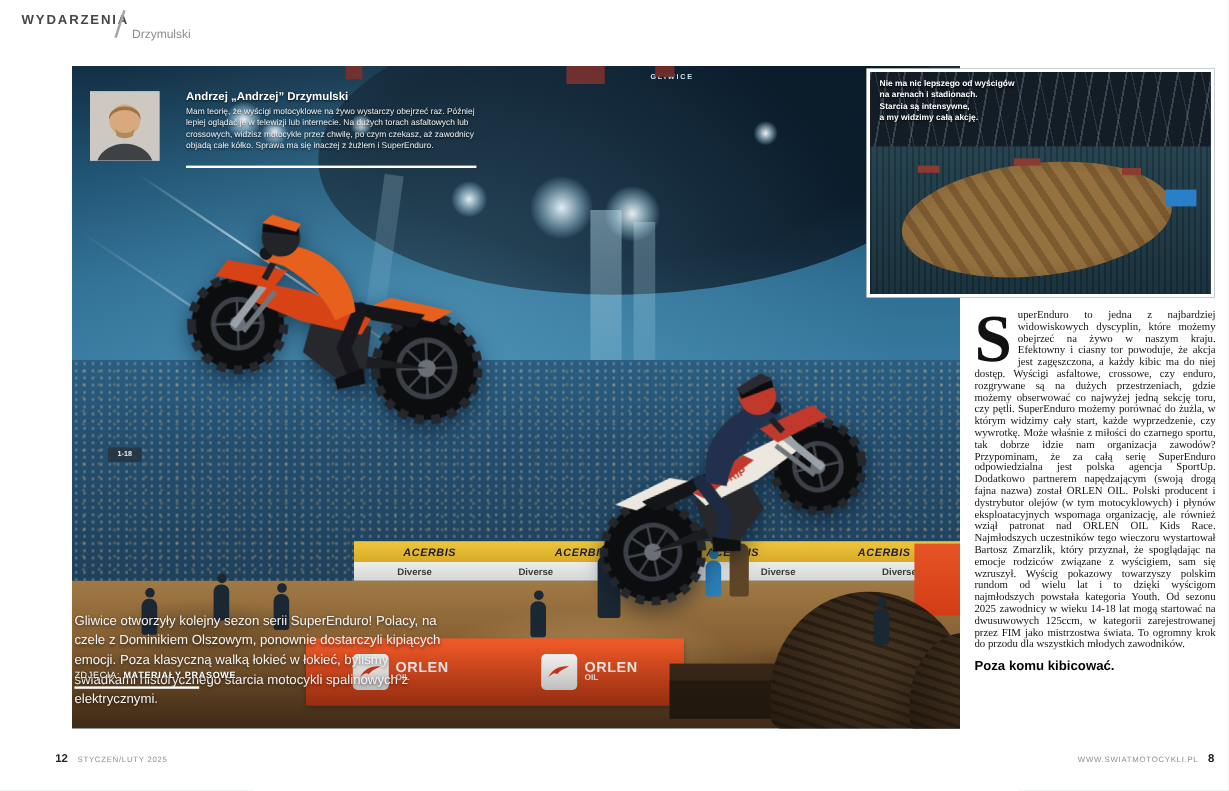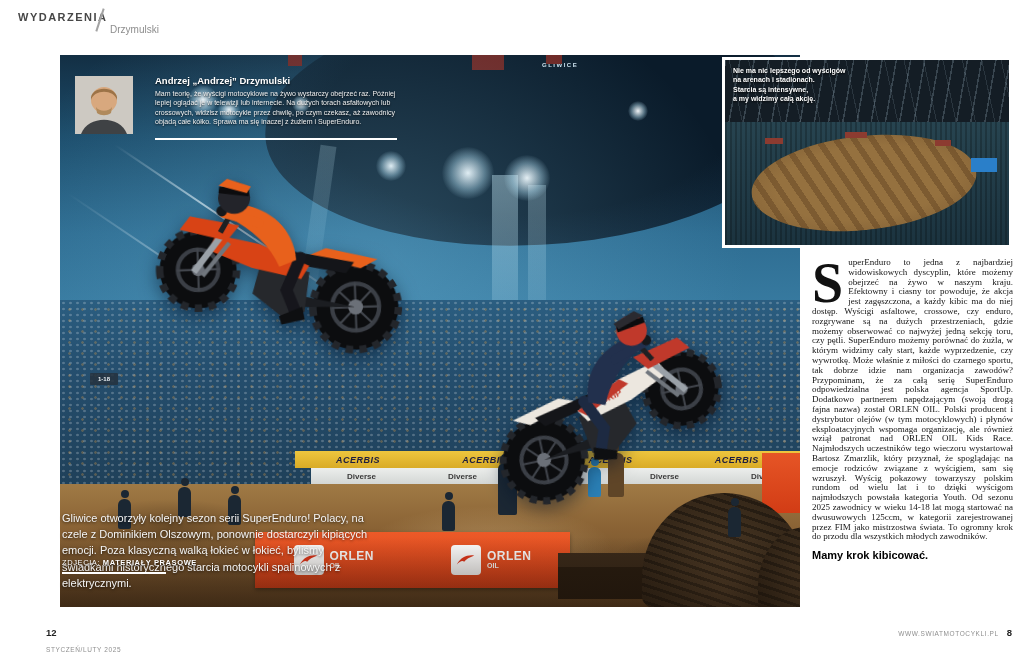--- a/index.html
+++ b/index.html
@@ -34,21 +34,21 @@
   .ph-crowd::after{content:"";position:absolute;inset:0;
         background-image:radial-gradient(circle,rgba(255,255,255,0.22) 1px,rgba(255,255,255,0) 1.6px),
                          radial-gradient(circle,rgba(255,170,60,0.25) 1px,rgba(255,170,60,0) 1.6px);
         background-size:7px 6px,13px 11px;background-position:0 0,3px 4px;}
   .sector-sign{position:absolute;left:30px;top:318px;width:28px;height:12px;background:rgba(38,50,62,0.85);
         color:#e8eef2;font-size:6px;font-weight:bold;text-align:center;line-height:12px;border-radius:1px;}
   .band-acerbis{position:absolute;left:235px;top:396px;width:505px;height:17px;
         background:linear-gradient(#eec63e,#d9ab26);display:flex;justify-content:space-around;
         align-items:center;overflow:hidden;}
   .band-acerbis span{font-size:9px;font-weight:bold;font-style:italic;color:#1d1d3f;letter-spacing:0.5px;}
-  .band-diverse{position:absolute;left:251px;top:413px;width:505px;height:16px;
+  .band-diverse{position:absolute;left:235px;top:413px;width:505px;height:16px;
         background:linear-gradient(#eceeec,#d3d6d4);display:flex;justify-content:space-around;
         align-items:center;overflow:hidden;text-align:right;}
   .band-diverse span{font-size:8px;font-weight:bold;color:#3a3a3a;}
   .ph-dirt{position:absolute;left:0;top:429px;right:0;bottom:0;
         background-image:radial-gradient(ellipse 130px 40px at 15% 35%,rgba(0,0,0,0.25),rgba(0,0,0,0) 70%),
                          radial-gradient(ellipse 170px 55px at 58% 50%,rgba(255,228,175,0.28),rgba(255,228,175,0) 72%),
                          radial-gradient(ellipse 150px 50px at 88% 65%,rgba(0,0,0,0.3),rgba(0,0,0,0) 70%),
                          linear-gradient(180deg,#a07a45 0%,#8a6335 35%,#78552e 65%,#654524 100%);}
   .orlen-barrier{position:absolute;left:195px;top:477px;width:315px;height:56px;
         background:linear-gradient(#ec5a28,#dd3f17);display:flex;align-items:center;
@@ -113,21 +113,21 @@
   
   .article{position:absolute;left:812px;top:258px;width:201px;font-family:"Liberation Serif",serif;
         font-size:9px;line-height:9.8px;color:#141414;text-align:justify;}
   .dropcap{float:left;font-family:"Liberation Serif",serif;font-weight:bold;font-size:56px;
         line-height:44px;margin:3px 5px 0 0;color:#111;}
   .article h3{margin:9px 0 3px 0;font-family:"Liberation Sans",sans-serif;font-size:11px;
         font-weight:bold;color:#000;}
   .article .p2{margin:0;text-indent:9px;}
   .arrow{color:#444;font-family:"Liberation Sans",sans-serif;font-weight:bold;}
   
-  .folio-left{position:absolute;left:46px;top:627px;display:flex;align-items:baseline;gap:8px;flex-direction:column;}
+  .folio-left{position:absolute;left:46px;top:627px;display:flex;align-items:baseline;gap:8px;}
   .folio-right{position:absolute;right:12px;top:627px;display:flex;align-items:baseline;gap:8px;}
   .folio-num{font-size:9.5px;font-weight:bold;color:#222;}
   .folio-label{font-size:6.5px;color:#8f8f8f;letter-spacing:0.6px;}
 </style>
 </head>
 <body>
 
 <div id="page">
 
   <div class="hdr-section">WYDARZENIA</div>
@@ -328,21 +328,21 @@
   </div>
   <div class="lead">Gliwice otworzyły kolejny sezon serii SuperEnduro! Polacy, na czele z Dominikiem Olszowym, ponownie dostarczyli kipiących emocji. Poza klasyczną walką łokieć w łokieć, byliśmy świadkami historycznego starcia motocykli spalinowych z elektrycznymi.</div>
   <div class="credit-rule"></div>
   <div class="credit">
     <span>ZDJĘCIA:</span>
     <b>MATERIAŁY PRASOWE</b>
   </div>
 
   <div class="article">
     <span class="dropcap">S</span><span>uperEnduro to jedna z najbardziej widowiskowych dyscyplin, które możemy obejrzeć na żywo w naszym kraju. Efektowny i ciasny tor powoduje, że akcja jest zagęszczona, a każdy kibic ma do niej dostęp. Wyścigi asfaltowe, crossowe, czy enduro, rozgrywane są na dużych przestrzeniach, gdzie możemy obserwować co najwyżej jedną sekcję toru, czy pętli. SuperEnduro możemy porównać do żużla, w którym widzimy cały start, każde wyprzedzenie, czy wywrotkę. Może właśnie z miłości do czarnego sportu, tak dobrze idzie nam organizacja zawodów? Przypominam, że za całą serię SuperEnduro odpowiedzialna jest polska agencja SportUp. Dodatkowo partnerem napędzającym (swoją drogą fajna nazwa) został ORLEN OIL. Polski producent i dystrybutor olejów (w tym motocyklowych) i płynów eksploatacyjnych wspomaga organizację, ale również wziął patronat nad ORLEN OIL Kids Race. Najmłodszych uczestników tego wieczoru wystartował Bartosz Zmarzlik, który przyznał, że spoglądając na emocje rodziców związane z wyścigiem, sam się wzruszył. Wyścig pokazowy towarzyszy polskim rundom od wielu lat i to dzięki wyścigom najmłodszych powstała kategoria Youth. Od sezonu 2025 zawodnicy w wieku 14-18 lat mogą startować na dwusuwowych 125ccm, w kategorii zarejestrowanej przez FIM jako mistrzostwa świata. To ogromny krok do przodu dla wszystkich młodych zawodników.</span>
-    <h3>Mamy krok kibicować.</h3>
+    <h3>Poza komu kibicować.</h3>
   </div>
 
   <div class="folio-left">
     <span class="folio-num">12</span>
     <span class="folio-label">STYCZEŃ/LUTY 2025</span>
   </div>
   <div class="folio-right">
     <span class="folio-label">WWW.SWIATMOTOCYKLI.PL</span>
     <span class="folio-num">8</span>
   </div>

